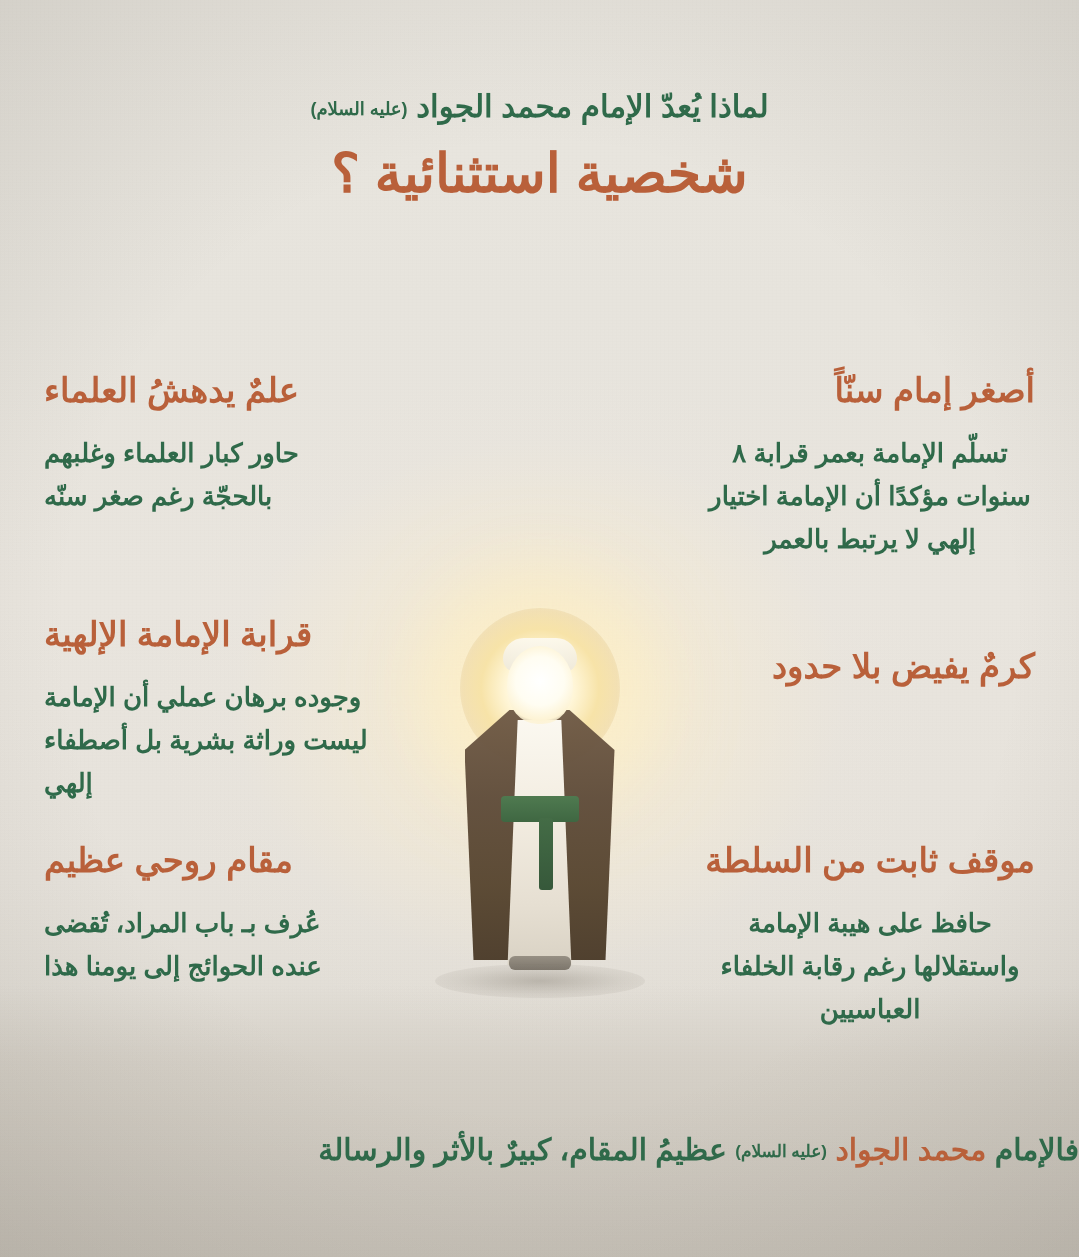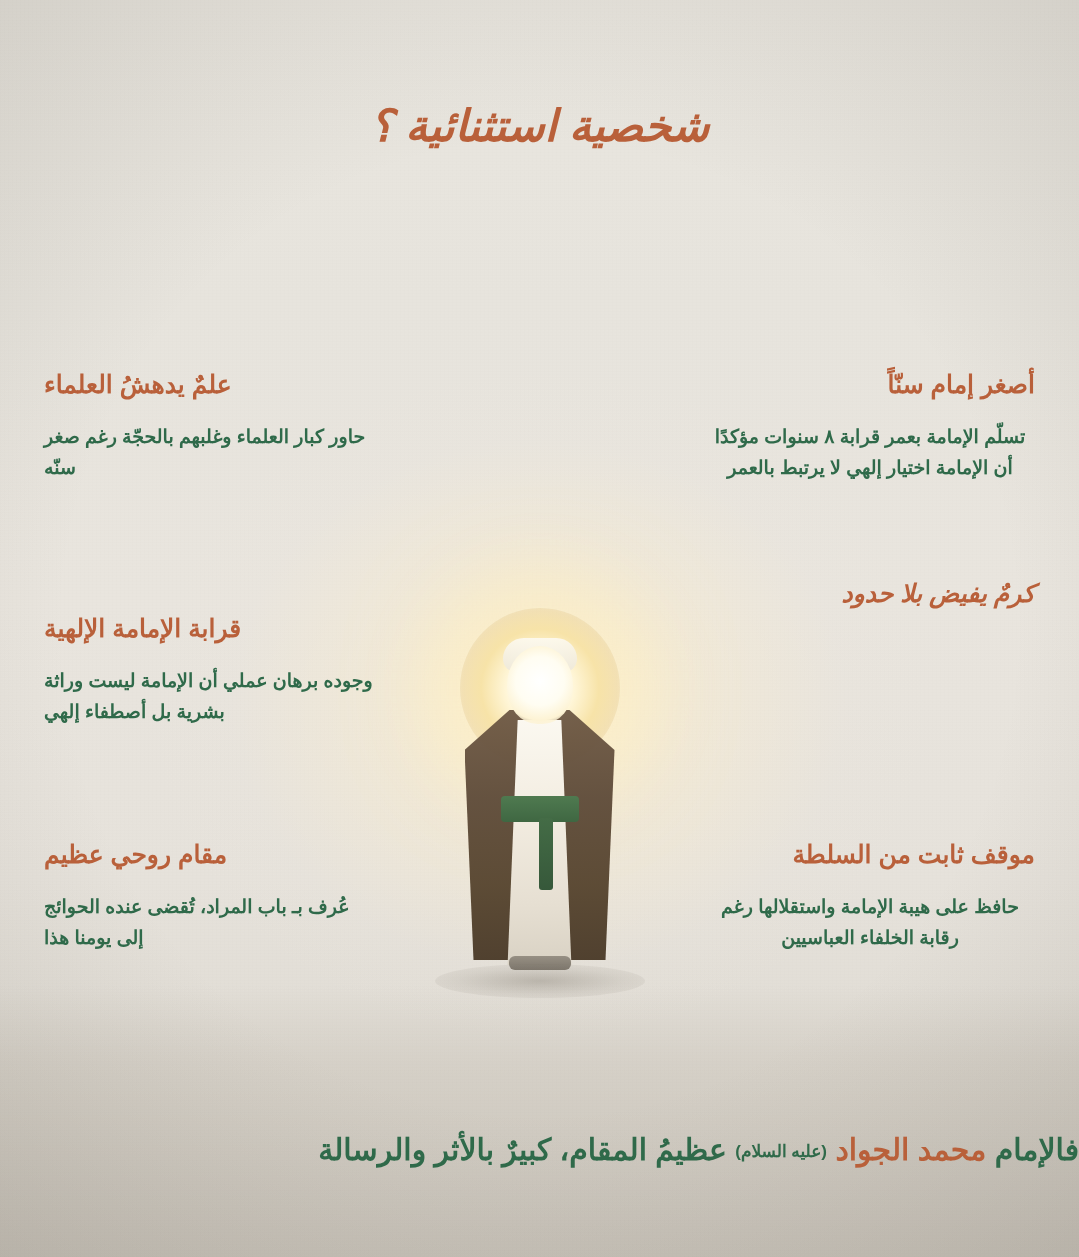--- a/index.html
+++ b/index.html
@@ -60,26 +60,25 @@
     direction: rtl;
   }
   .headline-1 .pbuh {
     font-size: 18px;
     color: #2f6a4a;
     vertical-align: middle;
   }
   .headline-2 {
     margin-top: 12px;
     font-family: "Liberation Sans", sans-serif;
-    font-size: 44px;
+    font-size: 54px;
     font-weight: bold;
     color: #b9603a;
     line-height: 1.25;
     direction: rtl;
-    font-style: italic;
   }
 
   
   .figure {
     position: absolute;
     left: 50%;
     top: 600px;
     transform: translateX(-50%);
     width: 260px;
     height: 380px;
@@ -171,44 +170,44 @@
   .point {
     position: absolute;
     width: 330px;
     direction: rtl;
   }
   .point.right { right: 44px; text-align: right; }
   .point.left  { left: 44px;  text-align: left;  }
 
   .point-title {
     font-family: "Liberation Sans", sans-serif;
-    font-size: 25px;
+    font-size: 34px;
     font-weight: bold;
     color: #b9603a;
     line-height: 1.3;
     margin-bottom: 9px;
     white-space: nowrap;
   }
   .point.left .point-title { direction: rtl; }
   .point-body {
     font-family: "Liberation Sans", sans-serif;
-    font-size: 19px;
+    font-size: 26px;
     font-weight: bold;
     color: #2f6a4a;
     line-height: 1.65;
     direction: rtl;
     margin-top: 20px;
   }
   .point.left .point-body { text-align: left; }
   .point.right .point-body { text-align: center; }
 
   
   .p-age      { top: 368px; }
   .p-knowl    { top: 368px; }
-  .p-generous { top: 577px; font-style: italic; }
+  .p-generous { top: 644px; }
   .p-proof    { top: 612px; }
   .p-stance   { top: 838px; }
   .p-spirit   { top: 838px; }
 
   
   .footer {
     position: absolute;
     left: 8px; right: 0;
     bottom: 86px;
     direction: rtl;
@@ -231,20 +230,24 @@
   }
 </style>
 </head>
 <body>
 
 <div class="poster">
 
   <div class="floor"></div>
 
   <div class="header">
+    <div class="headline-1">
+      <span>لماذا يُعدّ الإمام محمد الجواد</span>
+      <span class="pbuh">(عليه السلام)</span>
+    </div>
     <div class="headline-2">شخصية استثنائية ؟</div>
   </div>
 
   <div class="figure">
     <div class="halo"></div>
     <div class="cloak"></div>
     <div class="robe"></div>
     <div class="sash"></div>
     <div class="sash-tail"></div>
     <div class="turban"></div>

